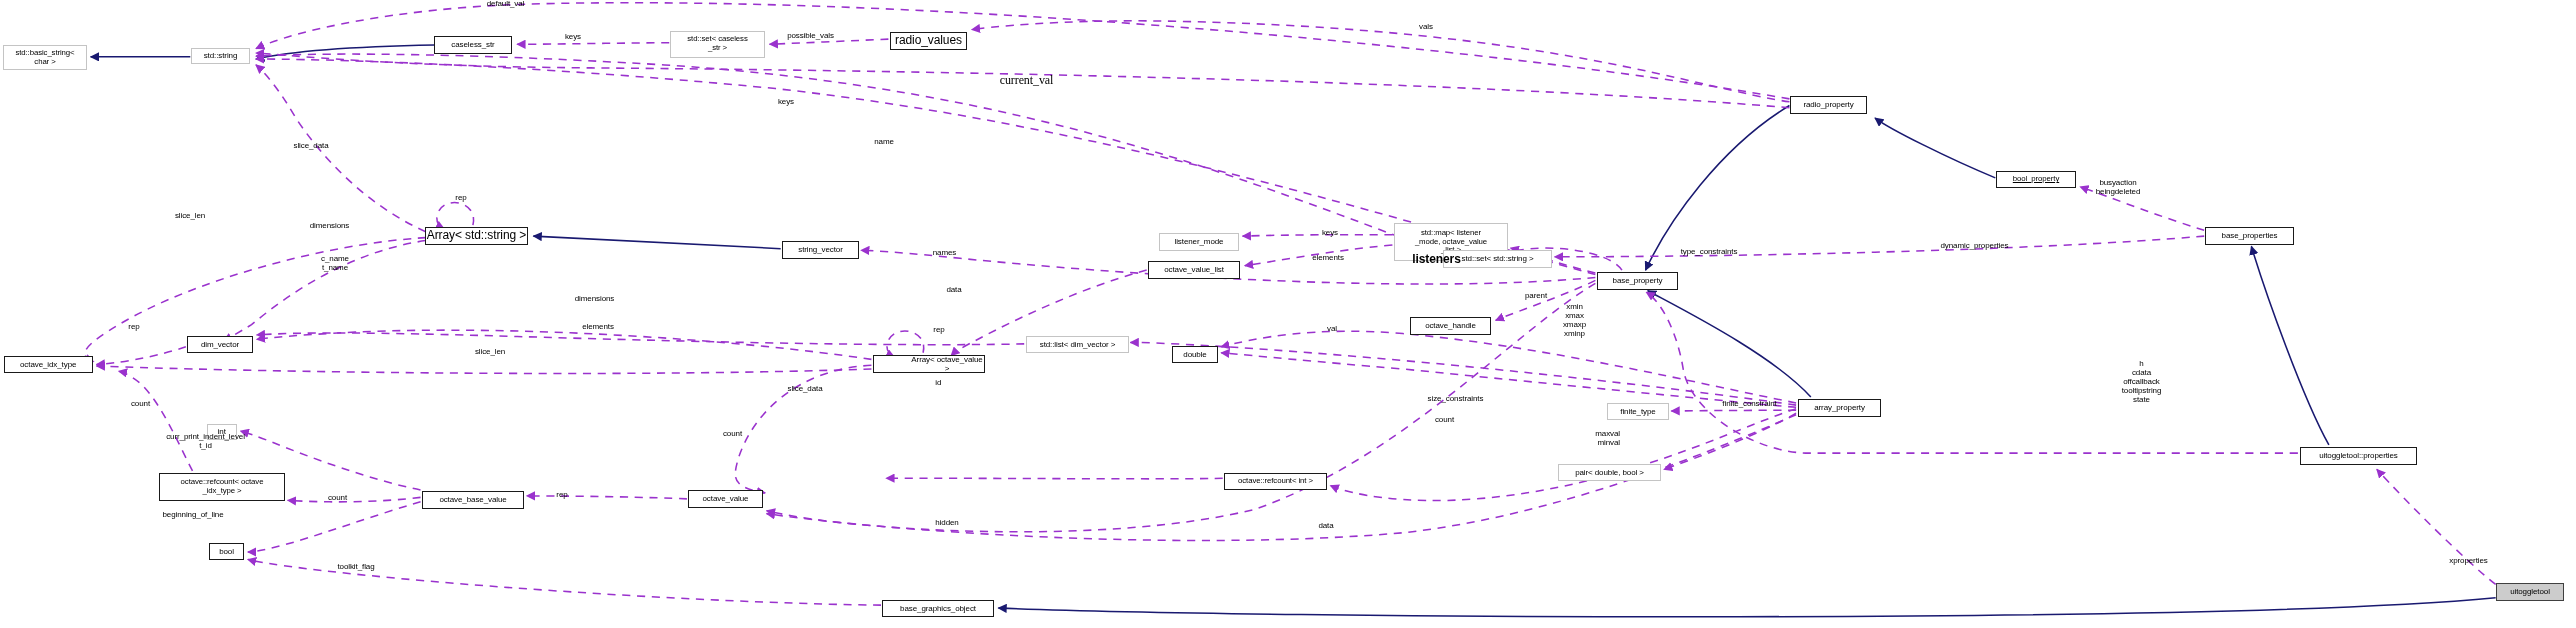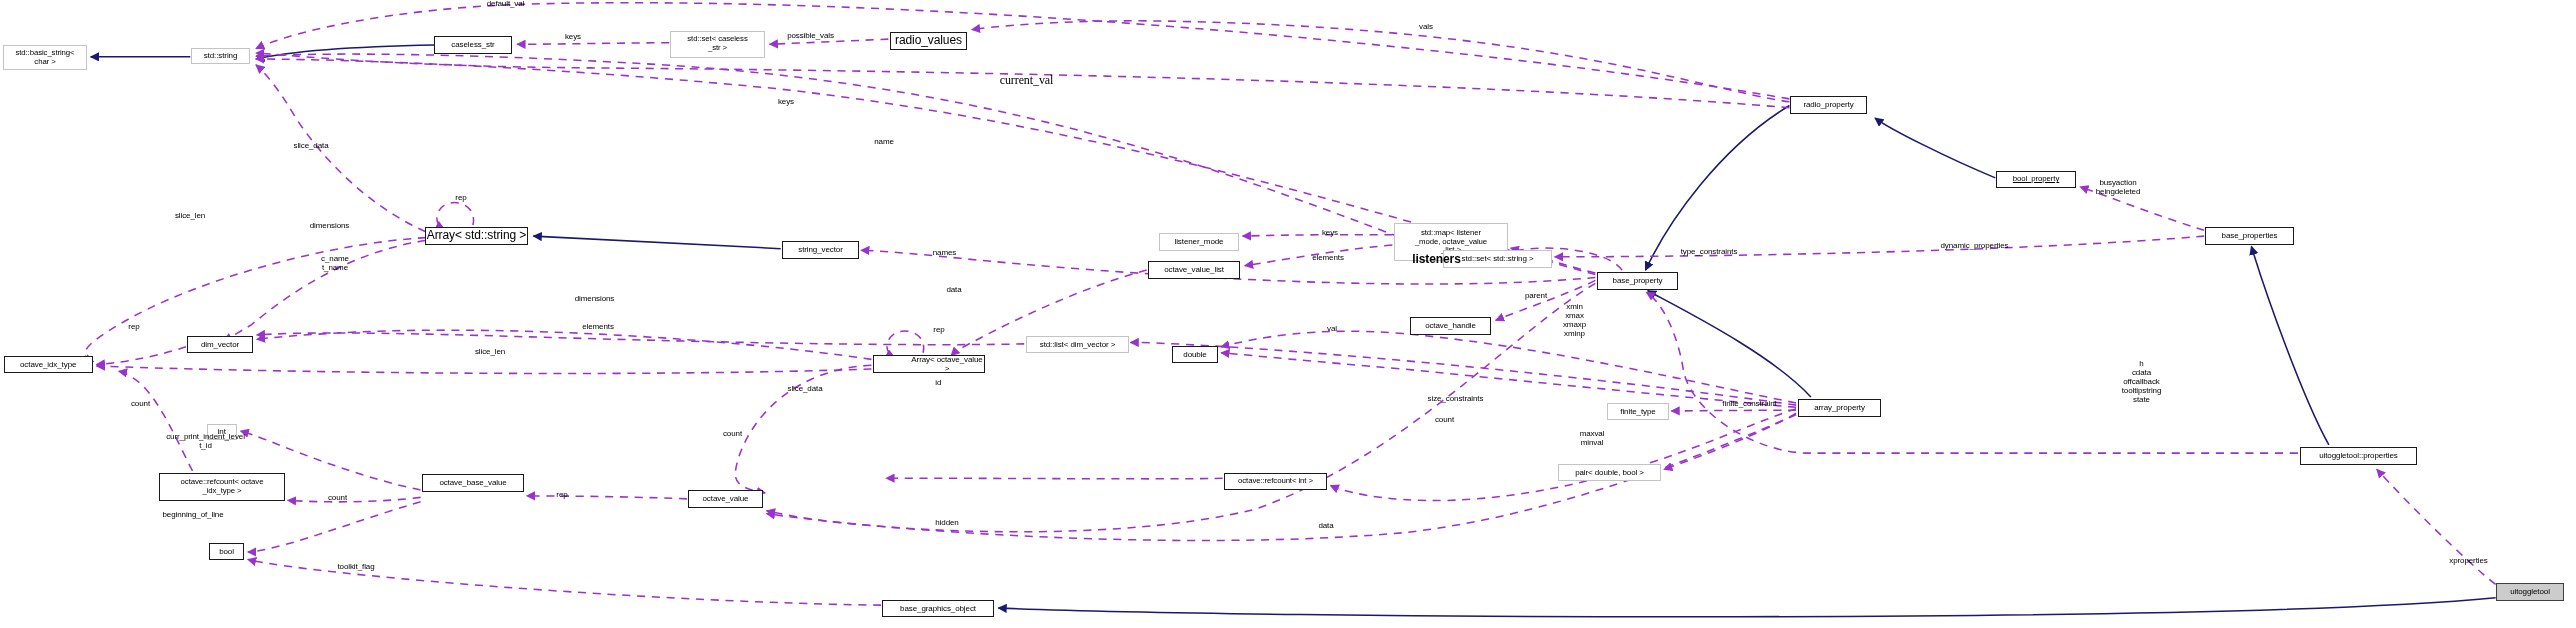--- a/index.html
+++ b/index.html
@@ -156,21 +156,21 @@
       <div class="node solid" style="left: 873px; top: 355px; width: 112px; height: 17.7px; font-size: 8px; padding-left: 36px;">Array&lt; octave_value &gt;</div>
       <div class="node plain" style="left: 1026px; top: 336px; width: 103px; height: 17px; font-size: 8px;">std::list&lt; dim_vector &gt;</div>
       <div class="node solid" style="left: 1172px; top: 346px; width: 46px; height: 17px; font-size: 8px;">double</div>
       <div class="node solid" style="left: 1410px; top: 317px; width: 81px; height: 17.7px; font-size: 8px;">octave_handle</div>
       <div class="node solid" style="left: 1798px; top: 399px; width: 83px; height: 17.7px; font-size: 8px;">array_property</div>
       <div class="node plain" style="left: 1607px; top: 403px; width: 62px; height: 17px; font-size: 8px;">finite_type</div>
       <div class="node plain" style="left: 1558px; top: 464px; width: 103px; height: 17px; font-size: 8px;">pair&lt; double, bool &gt;</div>
       <div class="node plain" style="left: 207px; top: 424px; width: 29.5px; height: 16px; font-size: 8px;">int</div>
       <div class="node solid" style="left: 159px; top: 473px; width: 126px; height: 28px; font-size: 7.8px;">octave::refcount&lt; octave
 _idx_type &gt;</div>
-      <div class="node solid" style="left: 422px; top: 474px; width: 102px; height: 17.7px; font-size: 8px;">octave_base_value</div>
+      <div class="node solid" style="left: 422px; top: 491px; width: 102px; height: 17.7px; font-size: 8px;">octave_base_value</div>
       <div class="node solid" style="left: 688px; top: 490px; width: 75px; height: 17.7px; font-size: 8px;">octave_value</div>
       <div class="node solid" style="left: 1224px; top: 473px; width: 103px; height: 17px; font-size: 7.8px;">octave::refcount&lt; int &gt;</div>
       <div class="node solid" style="left: 209px; top: 543px; width: 35px; height: 17px; font-size: 8px;">bool</div>
       <div class="node solid" style="left: 882px; top: 600px; width: 112px; height: 17px; font-size: 8px;">base_graphics_object</div>
       <div class="node solid" style="left: 2300px; top: 447px; width: 117px; height: 17.7px; font-size: 8px;">uitoggletool::properties</div>
       <div class="node focus" style="left: 2496px; top: 583px; width: 68px; height: 17.7px; font-size: 8px;">uitoggletool</div>
     </div>
   <div id="label-layer">
       <div class="edge-label" style="left: 461px; top: 0px; width: 89px; font-size: 8px;">default_val</div>
       <div class="edge-label" style="left: 551px; top: 33px; width: 44px; font-size: 8px;">keys</div>
@@ -210,21 +210,21 @@
       <div class="edge-label" style="left: 1404px; top: 395px; width: 103px; font-size: 8px;">size_constraints</div>
       <div class="edge-label" style="left: 117px; top: 400px; width: 47px; font-size: 8px;">count</div>
       <div class="edge-label" style="left: 709px; top: 430px; width: 47px; font-size: 8px;">count</div>
       <div class="edge-label" style="left: 1421px; top: 416px; width: 47px; font-size: 8px;">count</div>
       <div class="edge-label" style="left: 1698px; top: 400px; width: 103px; font-size: 8px;">finite_constraint</div>
       <div class="edge-label" style="left: 139px; top: 433px; width: 133px; font-size: 8px;">curr_print_indent_level
 t_id</div>
       <div class="edge-label" style="left: 314px; top: 494px; width: 47px; font-size: 8px;">count</div>
       <div class="edge-label" style="left: 137px; top: 511px; width: 112px; font-size: 8px;">beginning_of_line</div>
       <div class="edge-label" style="left: 545px; top: 491px; width: 34px; font-size: 8px;">rep</div>
-      <div class="edge-label" style="left: 1564px; top: 430px; width: 56px; font-size: 8px;">maxval
+      <div class="edge-label" style="left: 1564px; top: 430px; width: 56px; font-size: 8px; text-align: right;">maxval
 minval</div>
       <div class="edge-label" style="left: 2097px; top: 360px; width: 89px; font-size: 8px;">h
 cdata
 offcallback
 tooltipstring
 state</div>
       <div class="edge-label" style="left: 921px; top: 519px; width: 52px; font-size: 8px;">hidden</div>
       <div class="edge-label" style="left: 1306px; top: 522px; width: 40px; font-size: 8px;">data</div>
       <div class="edge-label" style="left: 316px; top: 563px; width: 80px; font-size: 8px;">toolkit_flag</div>
       <div class="edge-label" style="left: 2428px; top: 557px; width: 81px; font-size: 8px;">xproperties</div>

